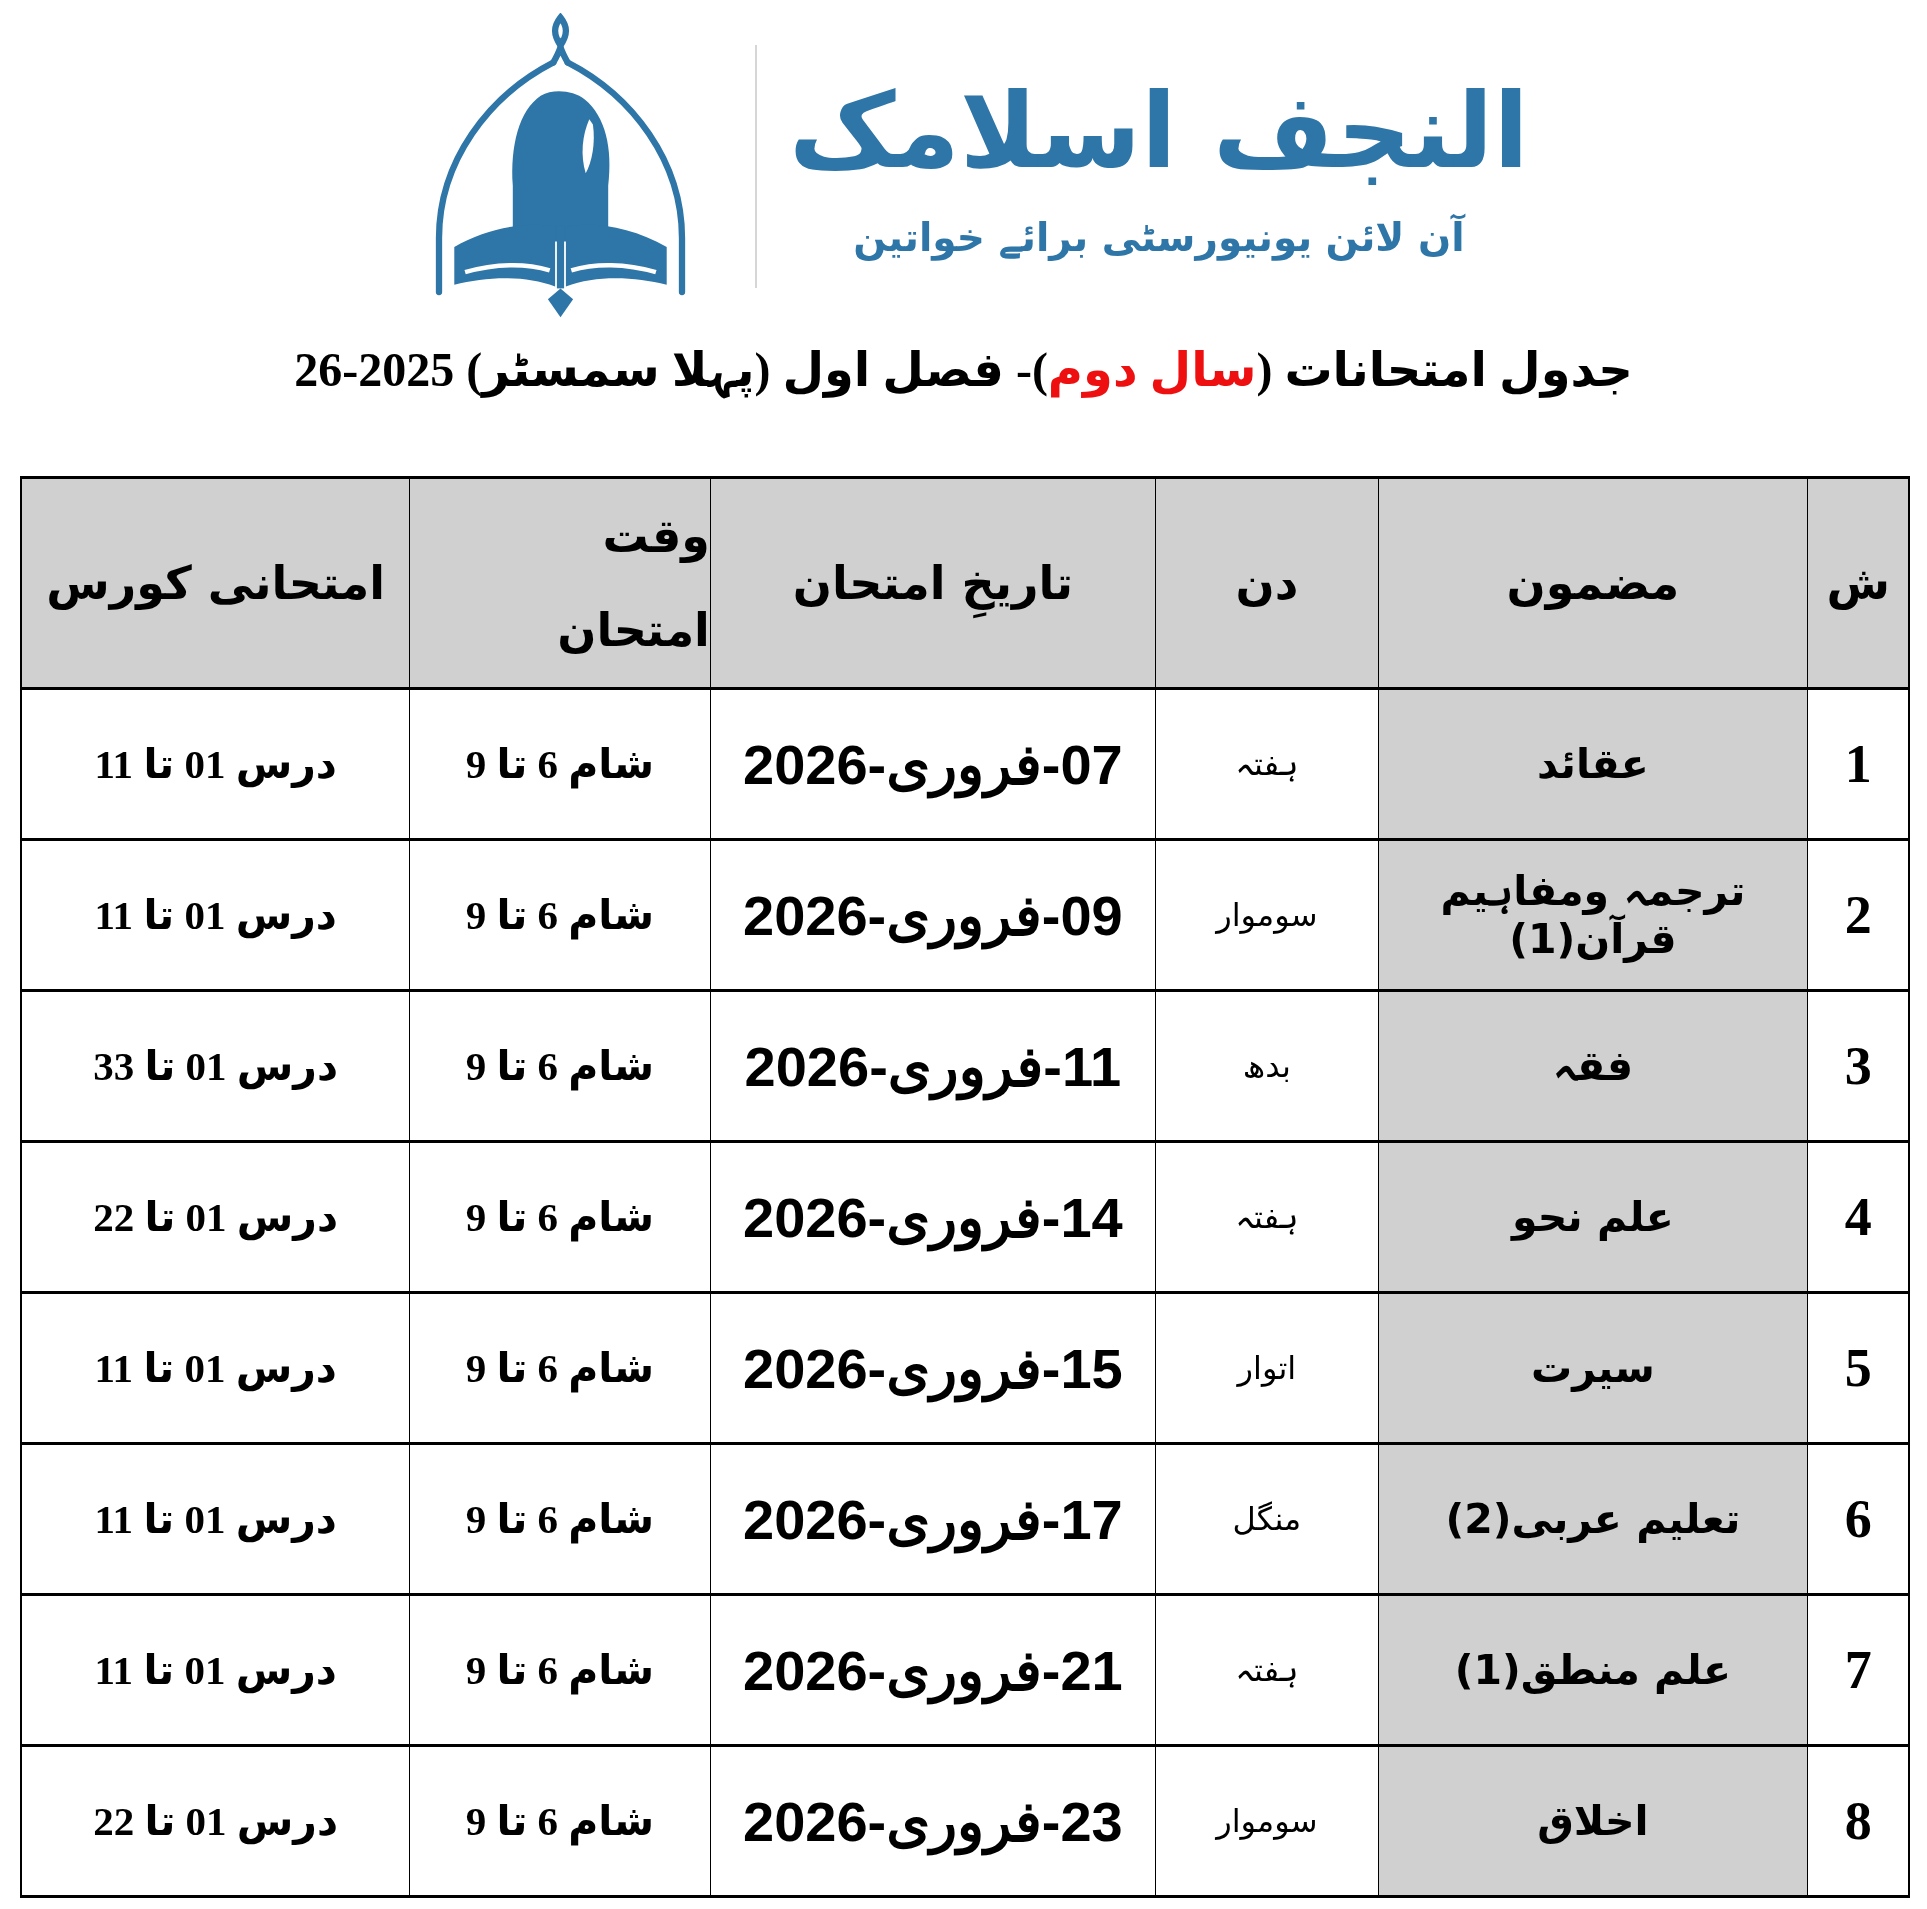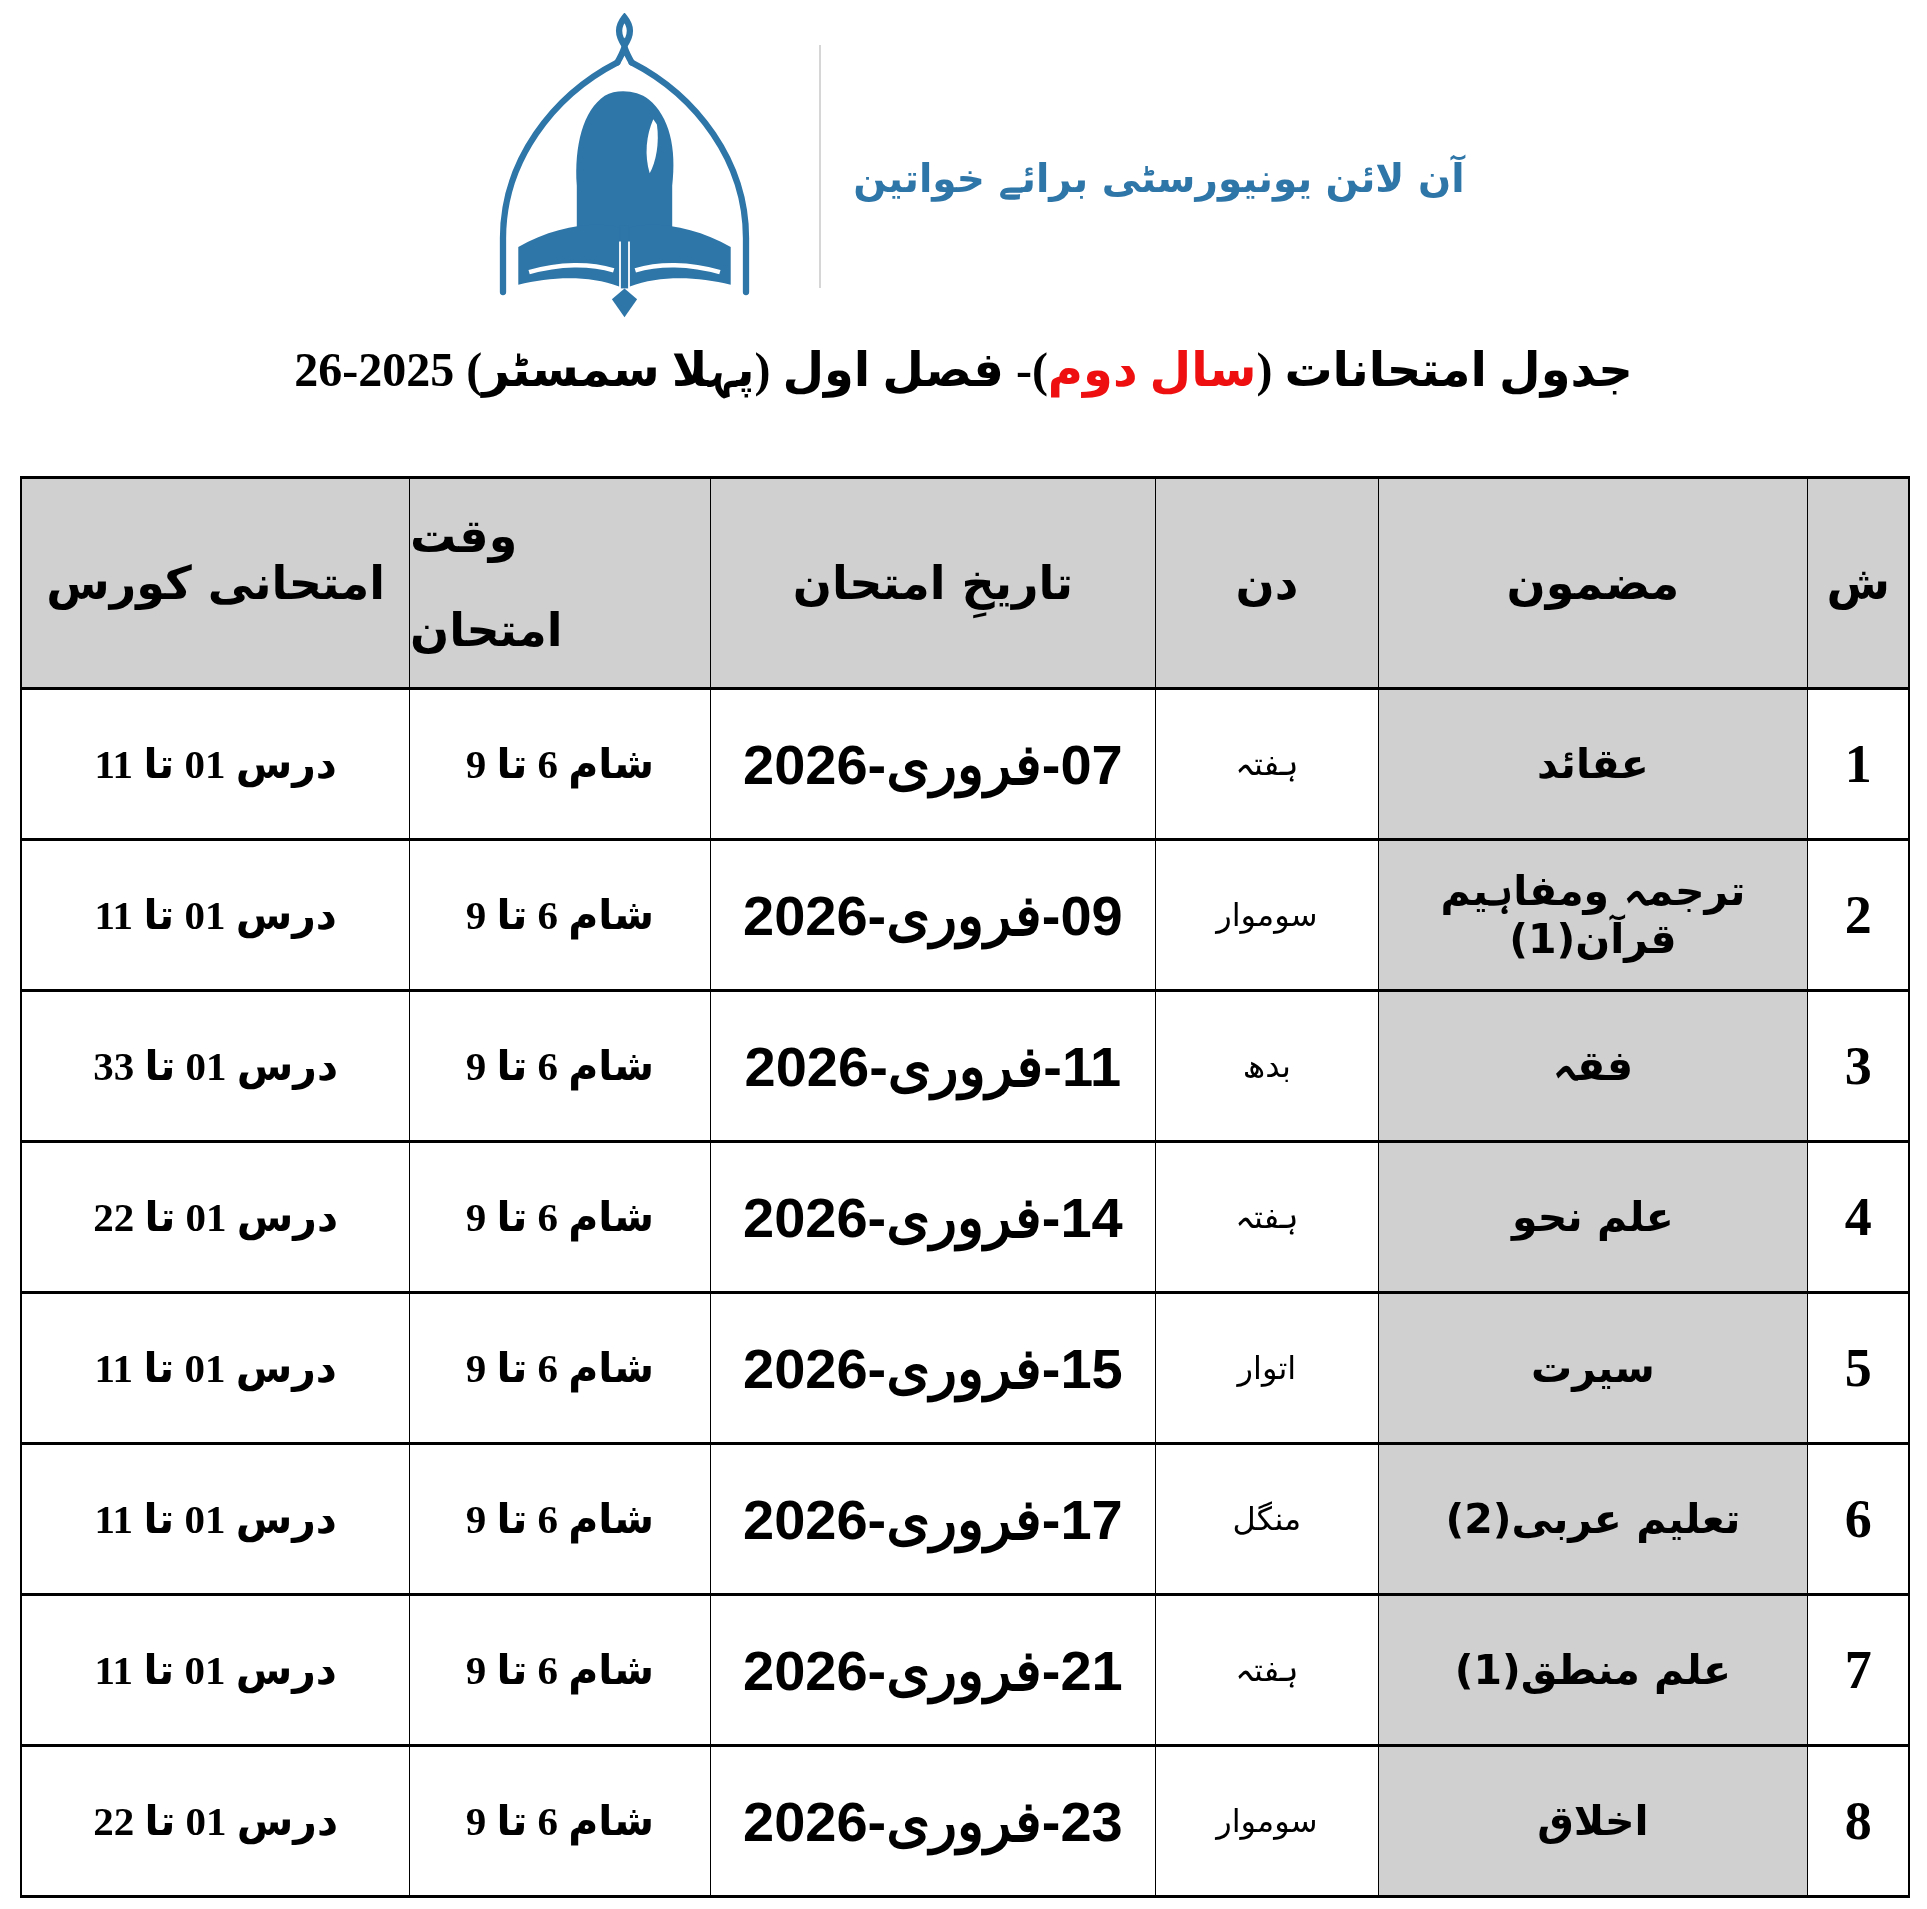--- a/index.html
+++ b/index.html
@@ -92,21 +92,21 @@
   .schedule thead tr { height: 211px; }
   .schedule tbody tr { height: 151px; }
 
   .schedule thead th {
     background: #d0d0d0;
     font-size: 46px;
     font-weight: bold;
     color: #000;
   }
   th.h-serial { font-size: 52px; }
-  .h-time-stack { display: flex; flex-direction: column; gap: 40px; align-items: flex-end; }
+  .h-time-stack { display: flex; flex-direction: column; gap: 40px; align-items: flex-start; }
 
   td.c-serial {
     font-family: "Liberation Serif", serif;
     font-size: 54px;
     font-weight: bold;
   }
   td.c-subject {
     background: #d0d0d0;
     font-size: 41px;
     font-weight: bold;
@@ -152,20 +152,21 @@
         <path fill="#ffffff" d="M212 118 C204 136 202 158 208 178 C215 166 219 144 216 124 Z"></path>
         <g fill="none" stroke="#ffffff" stroke-width="5">
           <path d="M74 288 C108 278 142 278 168 286"></path>
           <path d="M286 288 C252 278 218 278 192 286"></path>
         </g>
       </svg>
     </span>
   </div>
   <div class="brand-divider"></div>
   <div class="brand-text">
+    <div class="brand-title">النجف اسلامک</div>
     <div class="brand-sub">آن لائن یونیورسٹی برائے خواتین</div>
   </div>
 </div>
 
 <div class="heading"><span>جدول امتحانات (</span><span class="hl">سال دوم</span><span>)- فصل اول (پہلا سمسٹر) 2025-26</span></div>
 
 <table class="schedule">
   <colgroup>
     <col style="width:102px">
       <col style="width:429px">

